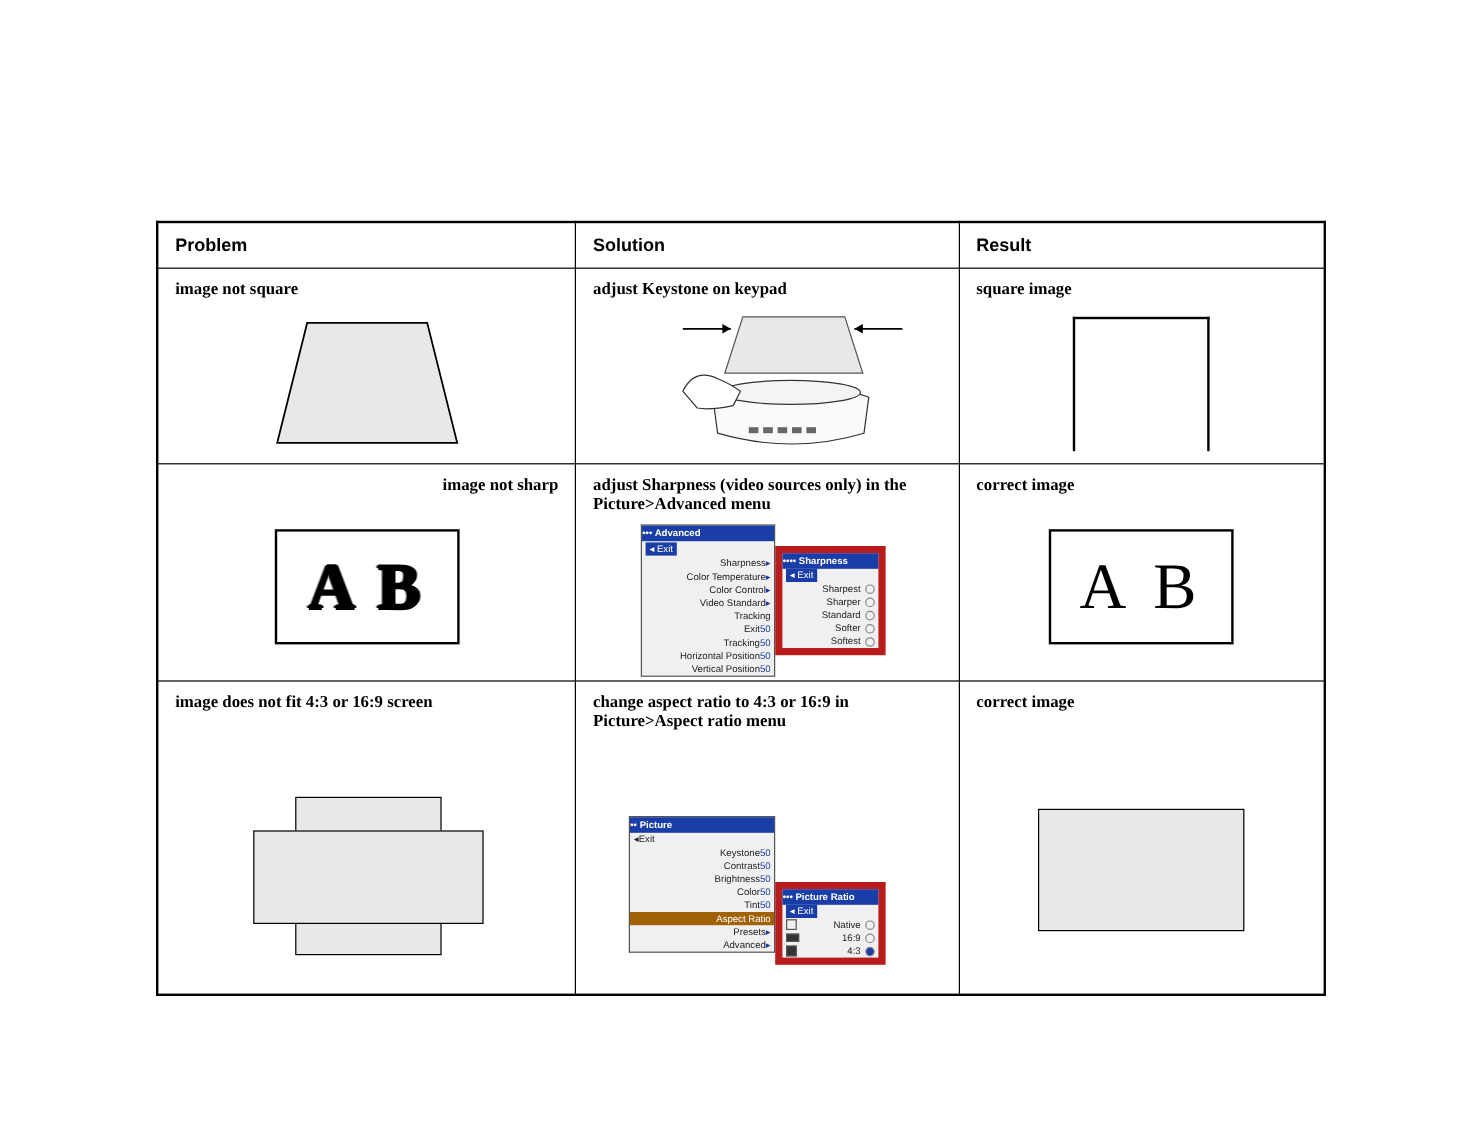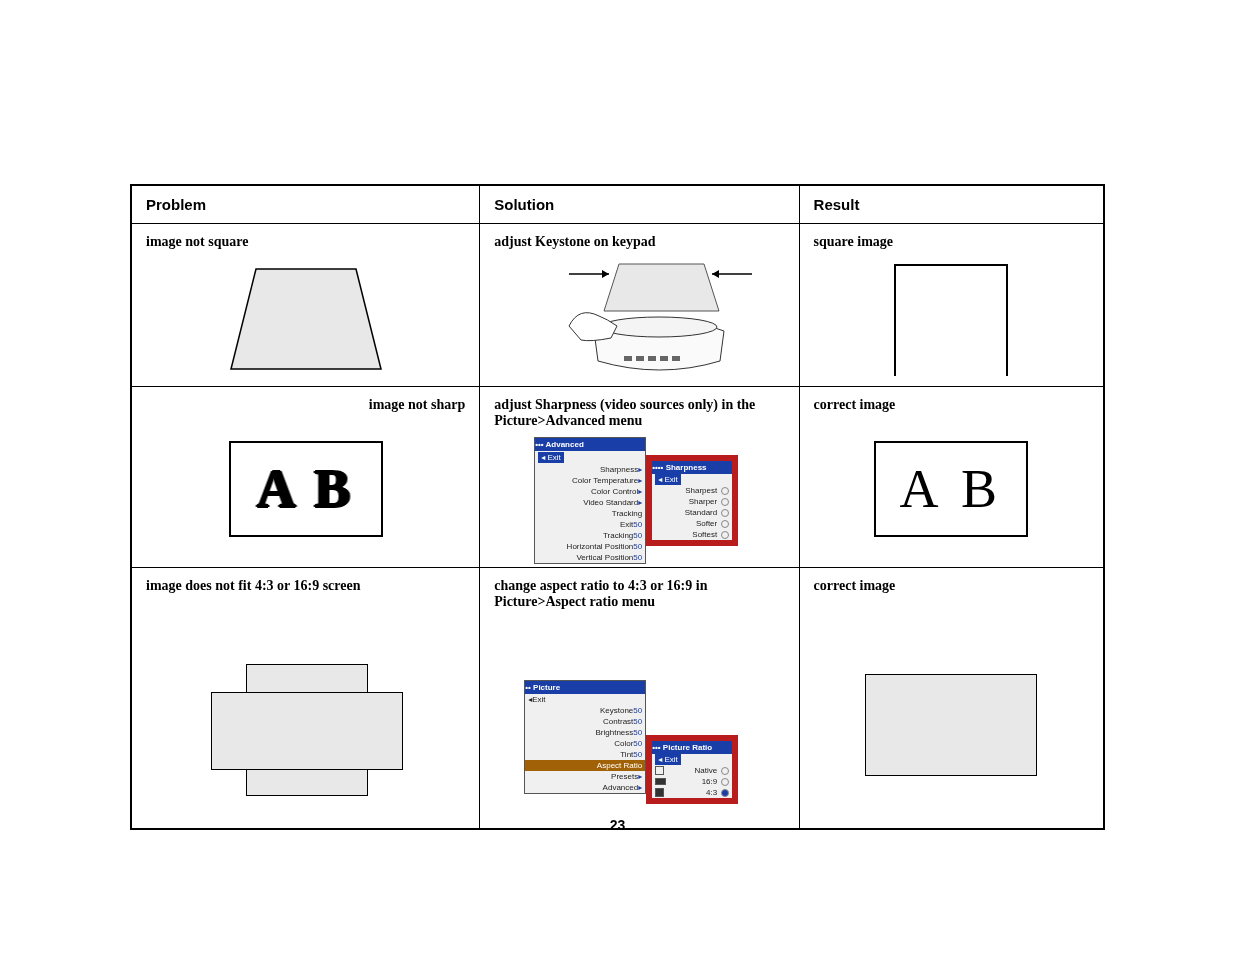--- a/index.html
+++ b/index.html
@@ -274,14 +274,13 @@
         </div>
       </td>
       <td>
         <div class="ttl">correct image</div>
         <div class="as-ok"></div>
       </td>
     </tr>
   </tbody>
     </table>
 
-  <div class="pagenum">23</div>
 </div>
 
 </body></html>

